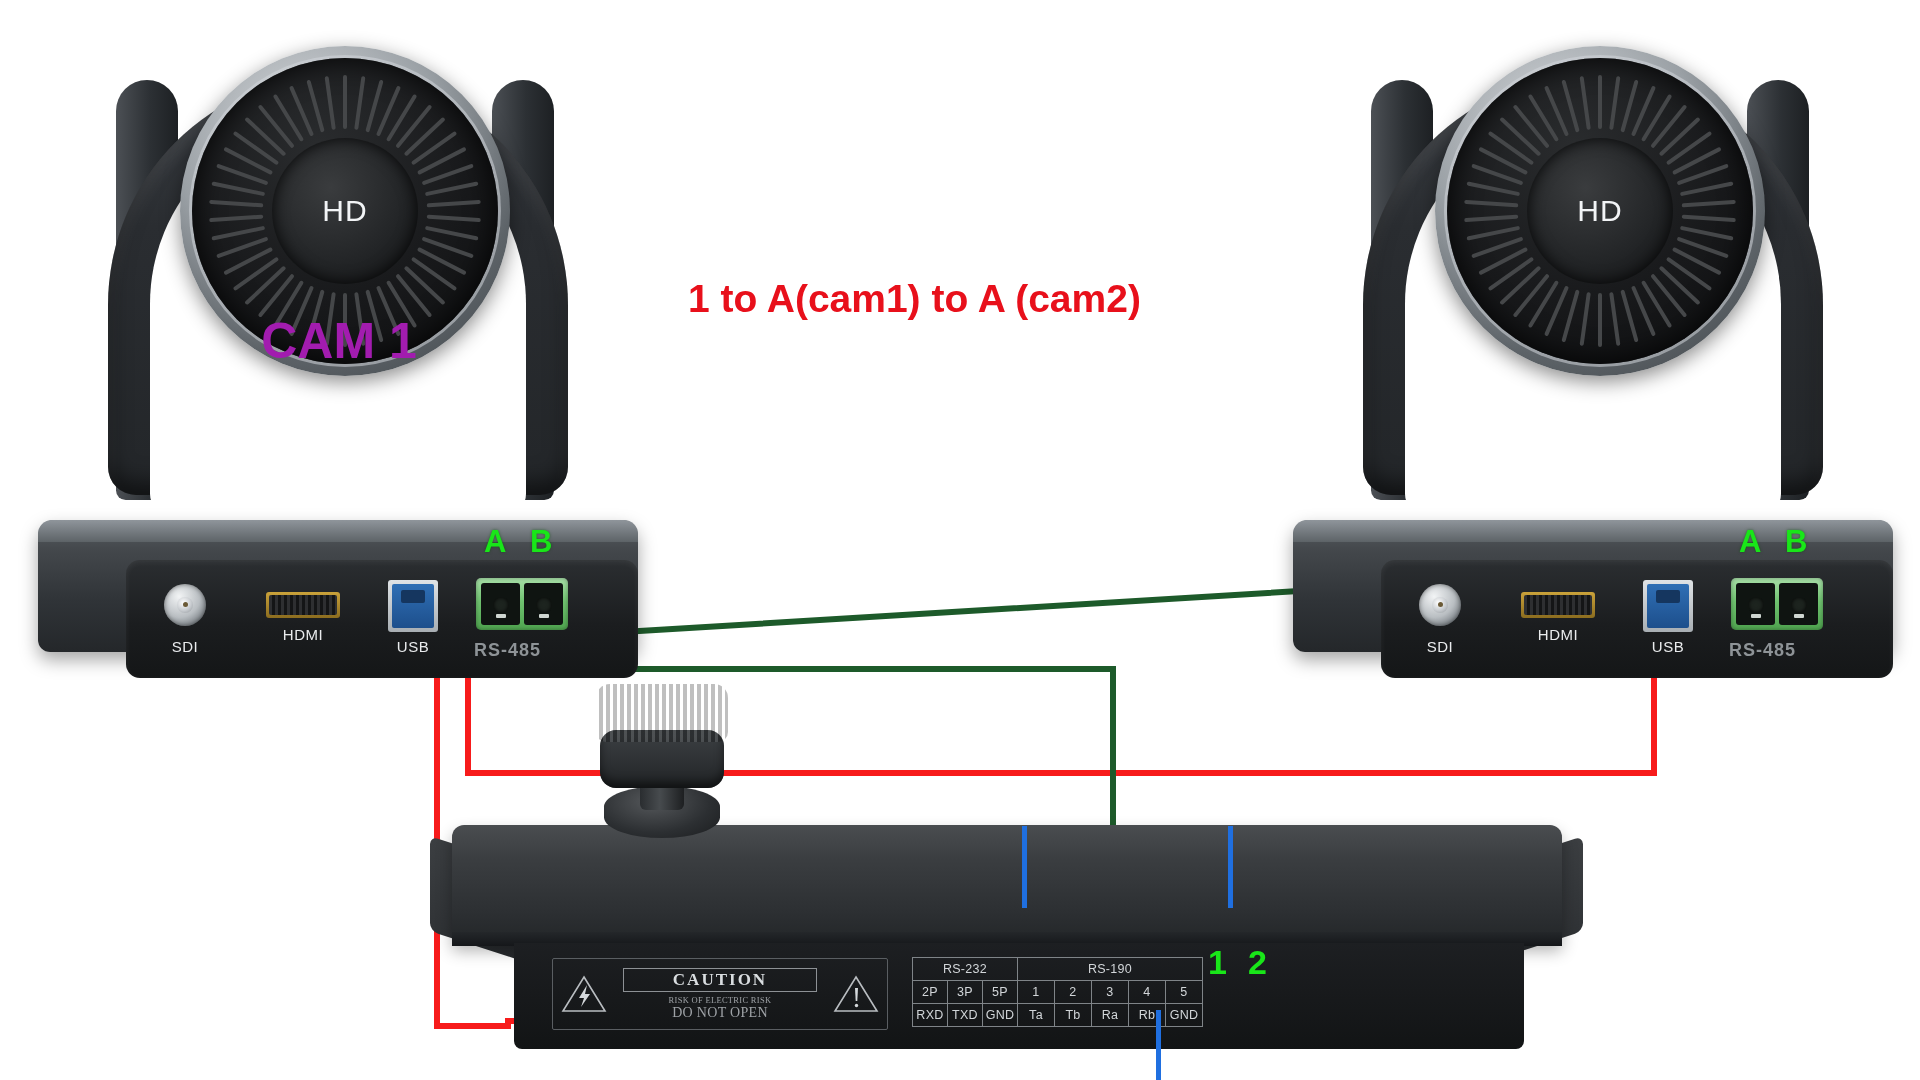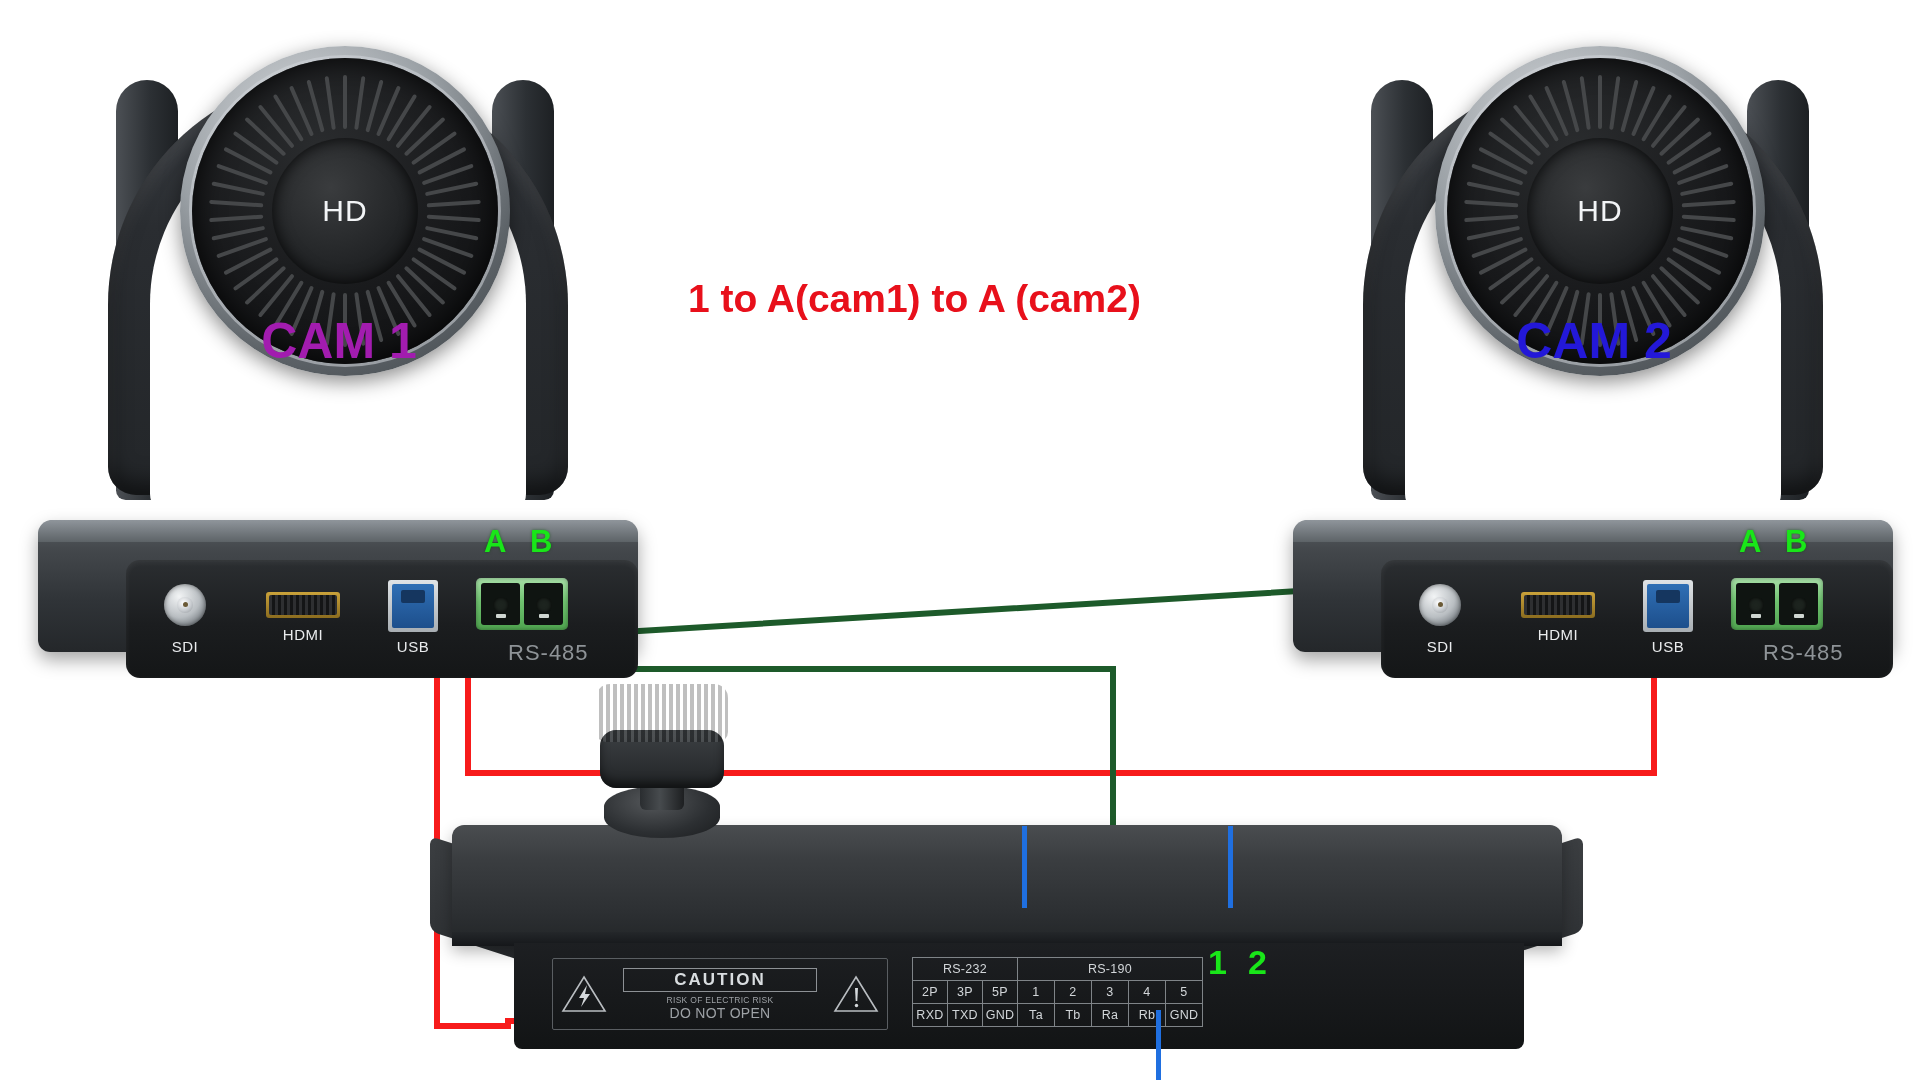--- a/index.html
+++ b/index.html
@@ -84,21 +84,21 @@
         background:linear-gradient(180deg,#a9e1a9,#6fc26f 45%,#4fa44f);
         box-shadow:inset 0 0 4px rgba(0,0,0,.35);display:flex;gap:4px;padding:5px;box-sizing:border-box;}
   .rs485 u{flex:1;background:#0f1411;border-radius:3px;position:relative;text-decoration:none;}
   .rs485 u::after{content:"";position:absolute;left:50%;top:52%;transform:translate(-50%,-50%);
         width:16px;height:16px;border-radius:50%;background:#1d241f;box-shadow:inset 0 0 4px #000;}
   .rs485 u b{position:absolute;left:50%;bottom:7px;transform:translateX(-50%);
         width:10px;height:4px;background:#cfd6d1;border-radius:1px;}
 
   .ab-label{position:absolute;color:#19e619;font-size:31px;font-weight:bold;
         text-shadow:0 0 3px rgba(0,80,0,.6);}
-  .rs-cap{position:absolute;color:#8e9397;font-size:22px;font-weight:normal;letter-spacing:1px;margin-left:34px;}
+  .rs-cap{position:absolute;color:#8e9397;font-size:18px;font-weight:bold;letter-spacing:1px;}
 
   
   .controller{position:absolute;left:452px;top:700px;z-index:20;width:1110px;height:330px;}
   .ctrl-body{position:absolute;left:0;top:125px;width:1110px;height:118px;border-radius:12px 12px 4px 4px;
         background:linear-gradient(180deg,#4a4d50 0%,#3a3d40 30%,#2c2f32 75%,#232628 100%);
         box-shadow:0 8px 16px rgba(0,0,0,.3);}
   .ctrl-bevel{position:absolute;left:0;top:232px;width:1110px;height:14px;
         background:linear-gradient(180deg,#24272a,#15171a);}
   .ctrl-rear{position:absolute;left:62px;top:243px;width:1010px;height:106px;
         background:linear-gradient(180deg,#1d1f22,#121415);border-radius:0 0 8px 8px;}
@@ -114,21 +114,21 @@
         background:linear-gradient(90deg,#2a2d30,#474b4e 45%,#1d1f21);border-radius:6px;}
   .stick-collar{position:absolute;left:148px;top:30px;width:124px;height:58px;border-radius:16px;
         background:linear-gradient(180deg,#3d4144,#212426);box-shadow:inset 0 -6px 10px rgba(0,0,0,.5);}
   .stick-knob{position:absolute;left:144px;top:-16px;width:132px;height:58px;border-radius:14px 14px 10px 10px;
         background:linear-gradient(180deg,#33373a,#1a1c1e);
         background-image:repeating-linear-gradient(90deg,rgba(255,255,255,.10) 0 3px,rgba(0,0,0,.25) 3px 7px);}
 
   
   .caution-box{position:absolute;left:100px;top:258px;width:336px;height:72px;
         border:1px solid #5a5e62;border-radius:2px;display:flex;align-items:center;gap:16px;
-        padding:0 8px;box-sizing:border-box;}
+        padding:0 8px;box-sizing:border-box;font-family:Liberation Serif, serif;}
   .tri{width:46px;height:40px;position:relative;flex:0 0 auto;}
   .cautxt{flex:1;text-align:center;}
   .cautxt .c1{border:1px solid #8d9195;color:#d9dde0;font-size:17px;font-weight:bold;letter-spacing:2px;
         padding:1px 0;}
   .cautxt .c2{color:#9ea2a6;font-size:8.5px;letter-spacing:.3px;margin-top:3px;}
   .cautxt .c3{color:#9ea2a6;font-size:14px;letter-spacing:.3px;}
 
   
   .pintable{position:absolute;left:460px;top:258px;border-collapse:collapse;}
   .pintable td{border:1px solid #7f8488;color:#d2d6d9;font-size:12.5px;text-align:center;
@@ -317,21 +317,20 @@
               <line x1="119.5" y1="76.0" x2="99.6" y2="30.1"></line>
               <line x1="130.3" y1="72.1" x2="116.8" y2="24.0"></line>
               <line x1="141.6" y1="69.8" x2="134.8" y2="20.2"></line>
             </g>
         </svg>
         <div class="hub">
           <span class="hub-label">HD</span>
         </div>
       </div>
 
-      <div class="cam-title" style="color:#2318d8">CAM 2</div>
 
       <div class="base"></div>
       <div class="base-lip"></div>
       <div class="panel">
 
         <div class="port" style="left:38px;top:24px;">
           <div class="bnc">
               <i>
                 <b></b>
               </i>

